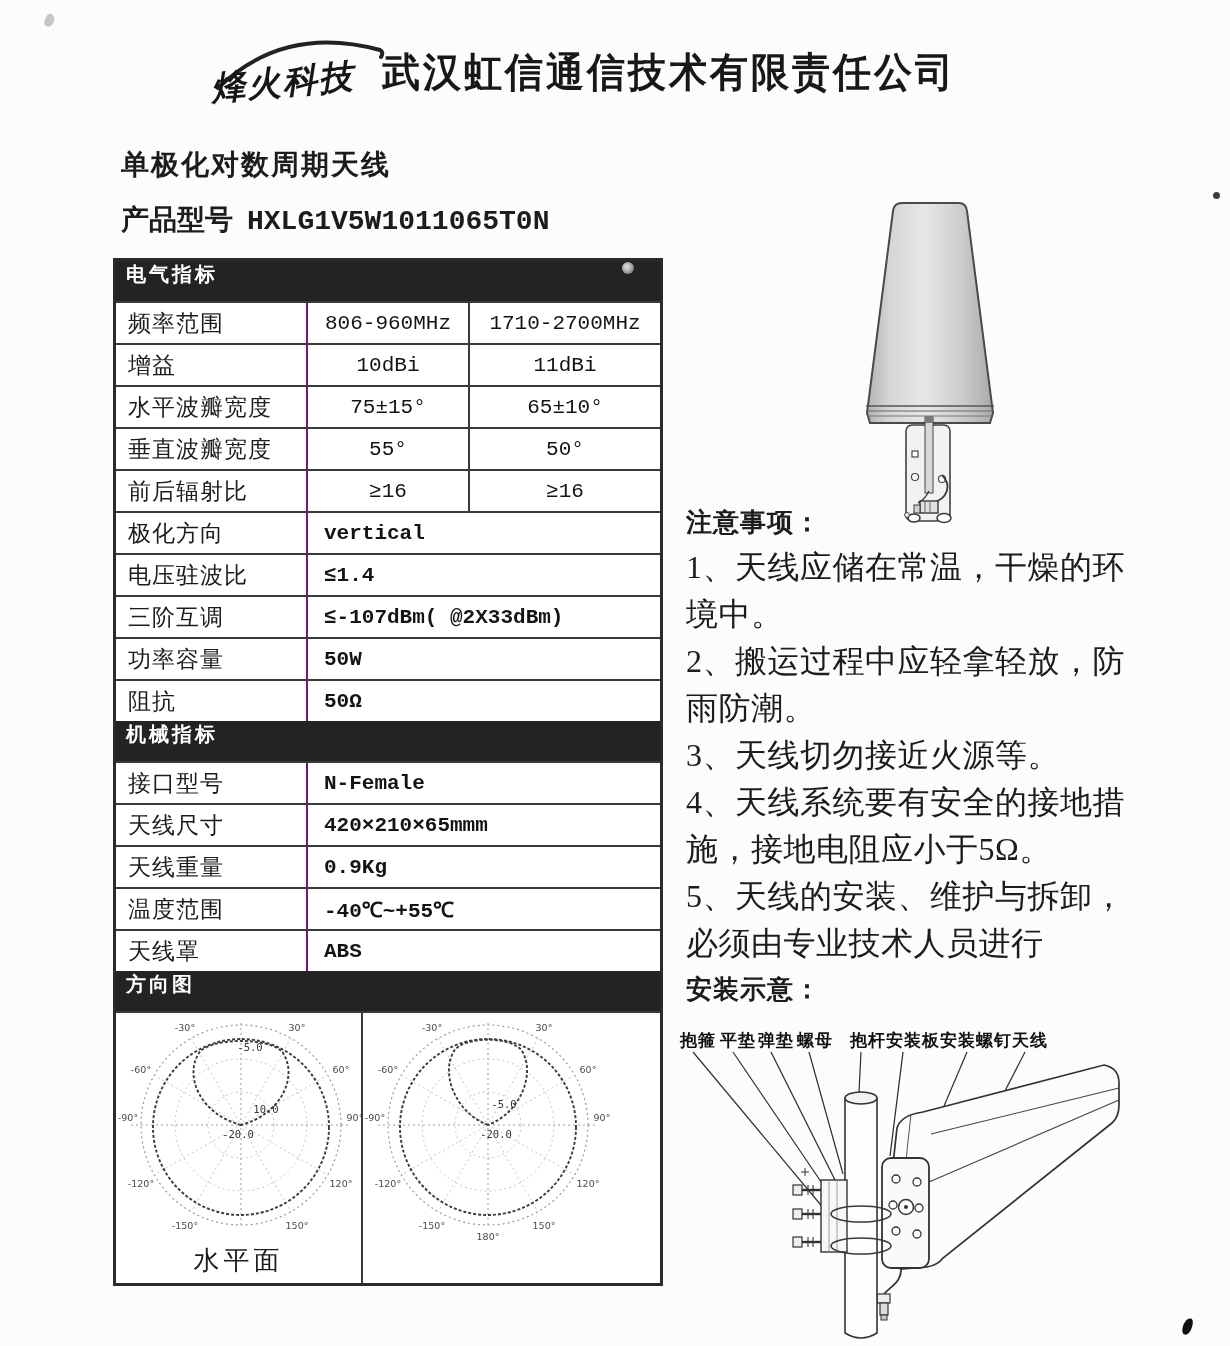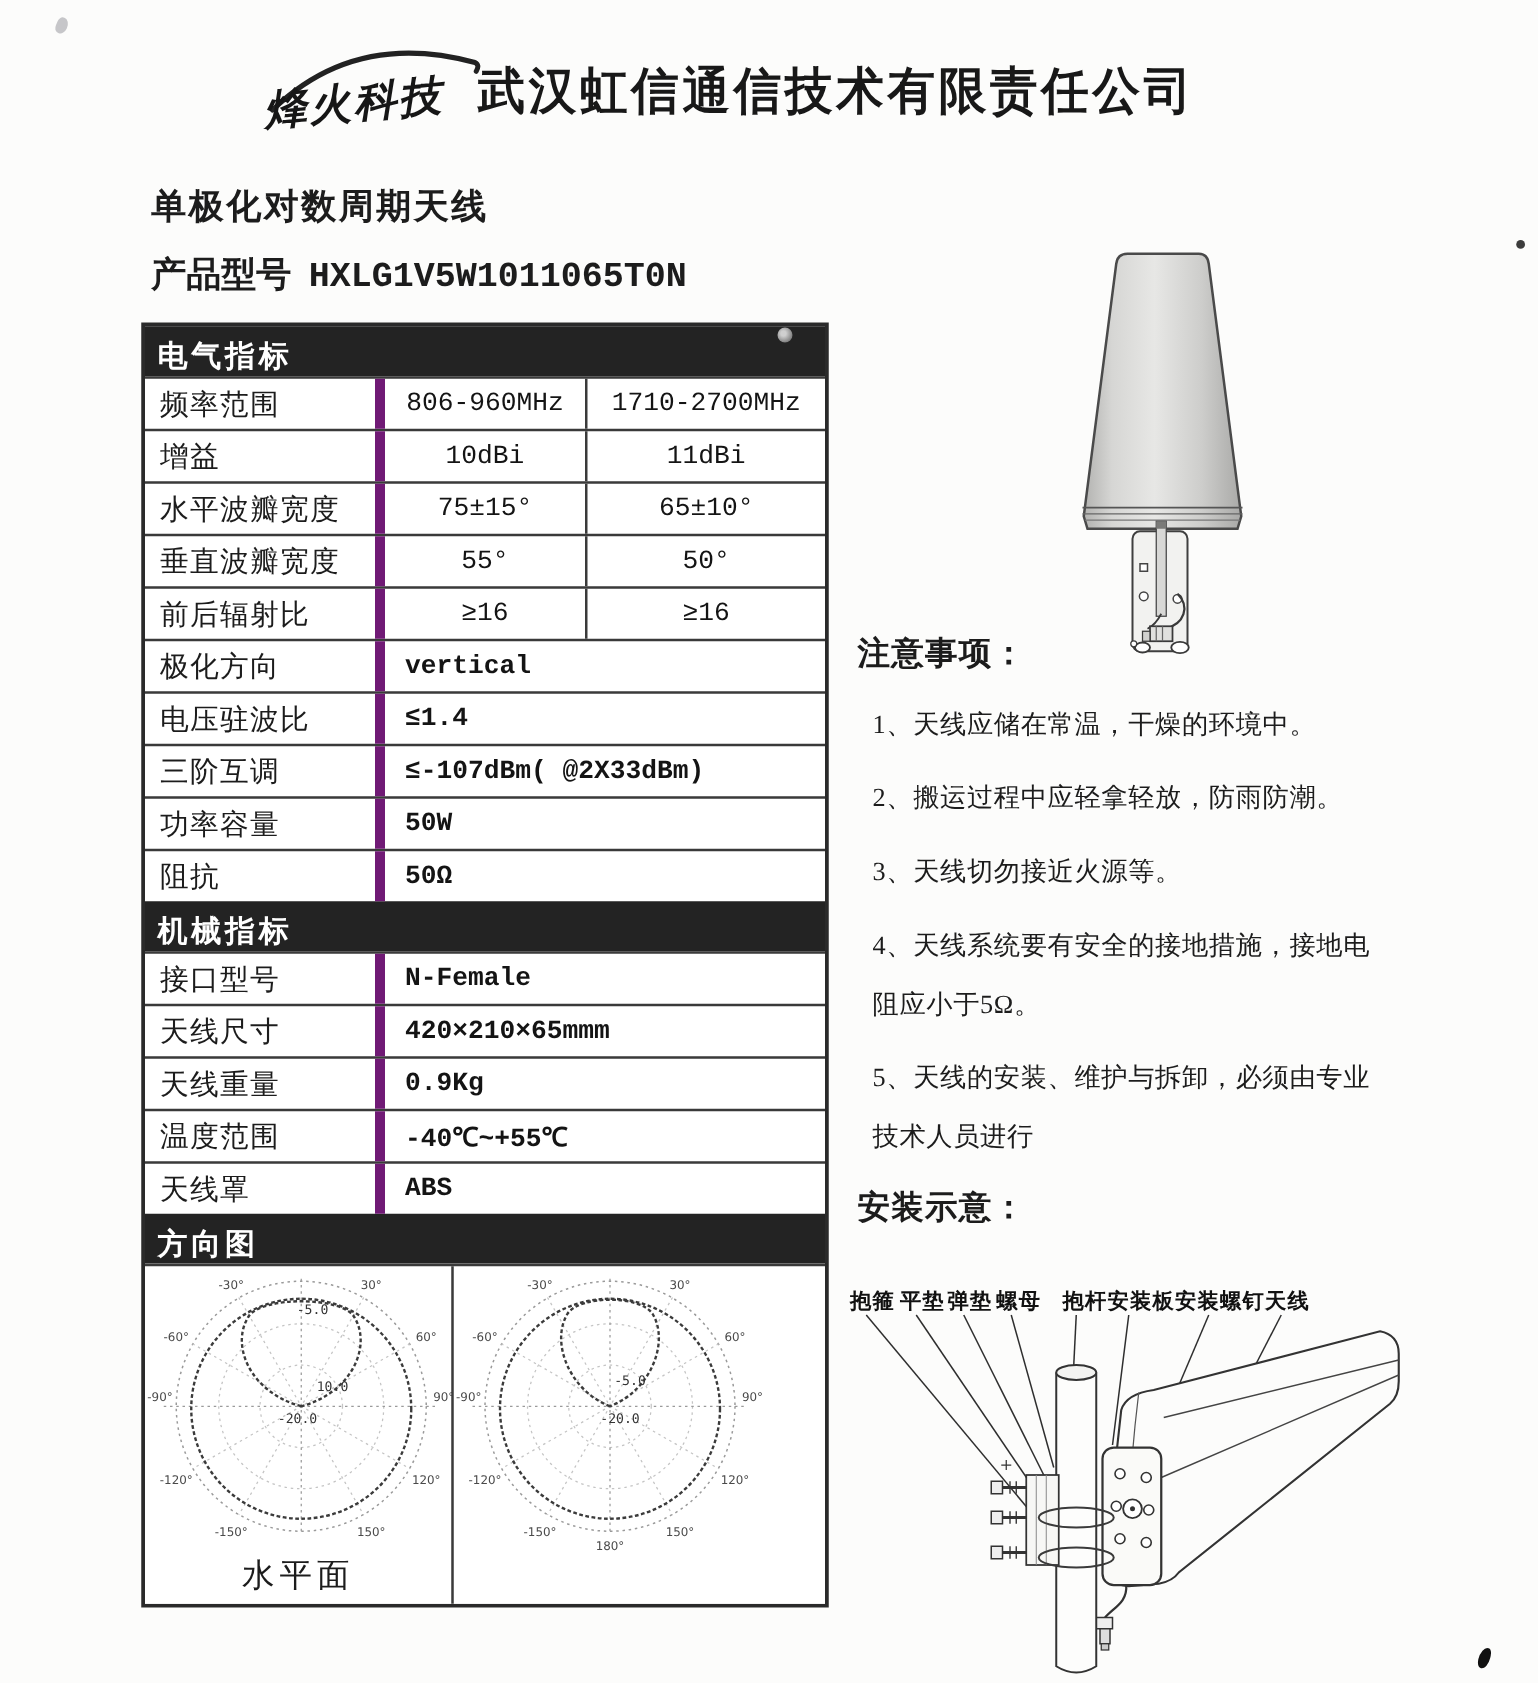--- a/index.html
+++ b/index.html
@@ -24,28 +24,28 @@
   .model-line .num{
     font-family:"Liberation Mono","DejaVu Sans Mono",monospace;
     font-size:28px;font-weight:bold;margin-left:14px;letter-spacing:0;
   }
   
   .spec{
     position:absolute;left:113px;top:258px;width:550px;
     border:3px solid #2a2a2a;background:#ffffff;box-sizing:border-box;
   }
   .sec-bar{
-    height:40px;background:#232323;color:#fff;display:flex;align-items:flex-end;
+    height:40px;background:#232323;color:#fff;display:flex;align-items:flex-start;
     padding-left:10px;font-family:"Liberation Sans","DejaVu Sans",sans-serif;
-    font-size:24px;font-weight:bold;letter-spacing:3px;
+    font-size:20px;font-weight:bold;letter-spacing:3px;
   }
   .row{display:flex;height:42px;border-top:2px solid #3a3a3a;box-sizing:border-box;}
   .row:first-child{border-top:none;}
   .c{box-sizing:border-box;display:flex;align-items:center;overflow:hidden;}
-  .c.label{width:192px;padding-left:12px;border-right:8px solid #701a75;font-size:23px;letter-spacing:1px;}
+  .c.label{width:192px;padding-left:12px;border-right:2px solid #701a75;font-size:23px;letter-spacing:1px;}
   .c.v1{width:162px;justify-content:center;border-right:2px solid #3a3a3a;}
   .c.v2{flex:1;justify-content:center;text-align:center;}
   .c.vm{flex:1;padding-left:16px;font-weight:bold;}
   .c.v1,.c.v2,.c.vm{
     font-family:"Liberation Mono","DejaVu Sans Mono",monospace;font-size:21px;color:#141414;
   }
   
   .plots{display:flex;height:270px;border-top:2px solid #3a3a3a;background:#fff;}
   .plot-cell{width:245px;box-sizing:border-box;}
   .plot-cell.right{flex:1;border-left:2px solid #3a3a3a;}
@@ -54,21 +54,21 @@
   .grid-line{stroke:#c4c4c4;stroke-width:1;stroke-dasharray:2 3;fill:none;}
   .grid-axis{stroke:#9a9a9a;stroke-width:1;stroke-dasharray:2 3;fill:none;}
   .grid-ring{stroke:#9a9a9a;stroke-width:1.2;stroke-dasharray:2 3;fill:none;}
   .trace{fill:none;stroke:#3b3b3b;stroke-width:1.9;stroke-dasharray:3 2;}
   .ang{font-size:9.5px;fill:#4a4a4a;font-family:"DejaVu Sans",sans-serif;}
   .rad{font-size:10.5px;fill:#333;font-family:"DejaVu Sans Mono",monospace;}
   
   .antenna-fig{position:absolute;left:830px;top:185px;width:200px;height:345px;}
   .notes{position:absolute;left:686px;top:502px;width:440px;}
   .notes-heading{font-size:26px;font-weight:bold;letter-spacing:1px;line-height:42px;}
-  .notes p{margin:12px;font-size:21px;line-height:47px;letter-spacing:0.5px;}
+  .notes p{margin:0;font-size:32px;line-height:47px;letter-spacing:0.5px;}
   .install-heading{margin-top:2px;}
   .install-fig{position:absolute;left:675px;top:1022px;width:555px;height:324px;}
   .lbl{font-size:17px;font-weight:bold;fill:#111;letter-spacing:1px;}
   .leader{stroke:#2e2e2e;stroke-width:1.2;fill:none;}
   
   .artifact{position:absolute;}
   .a-dot{left:1213px;top:192px;width:7px;height:7px;border-radius:50%;background:#3c3c3c;}
   .a-comma{
     left:1183px;top:1318px;width:9px;height:17px;background:#111;
     border-radius:65% 35% 60% 40%;transform:rotate(14deg);

